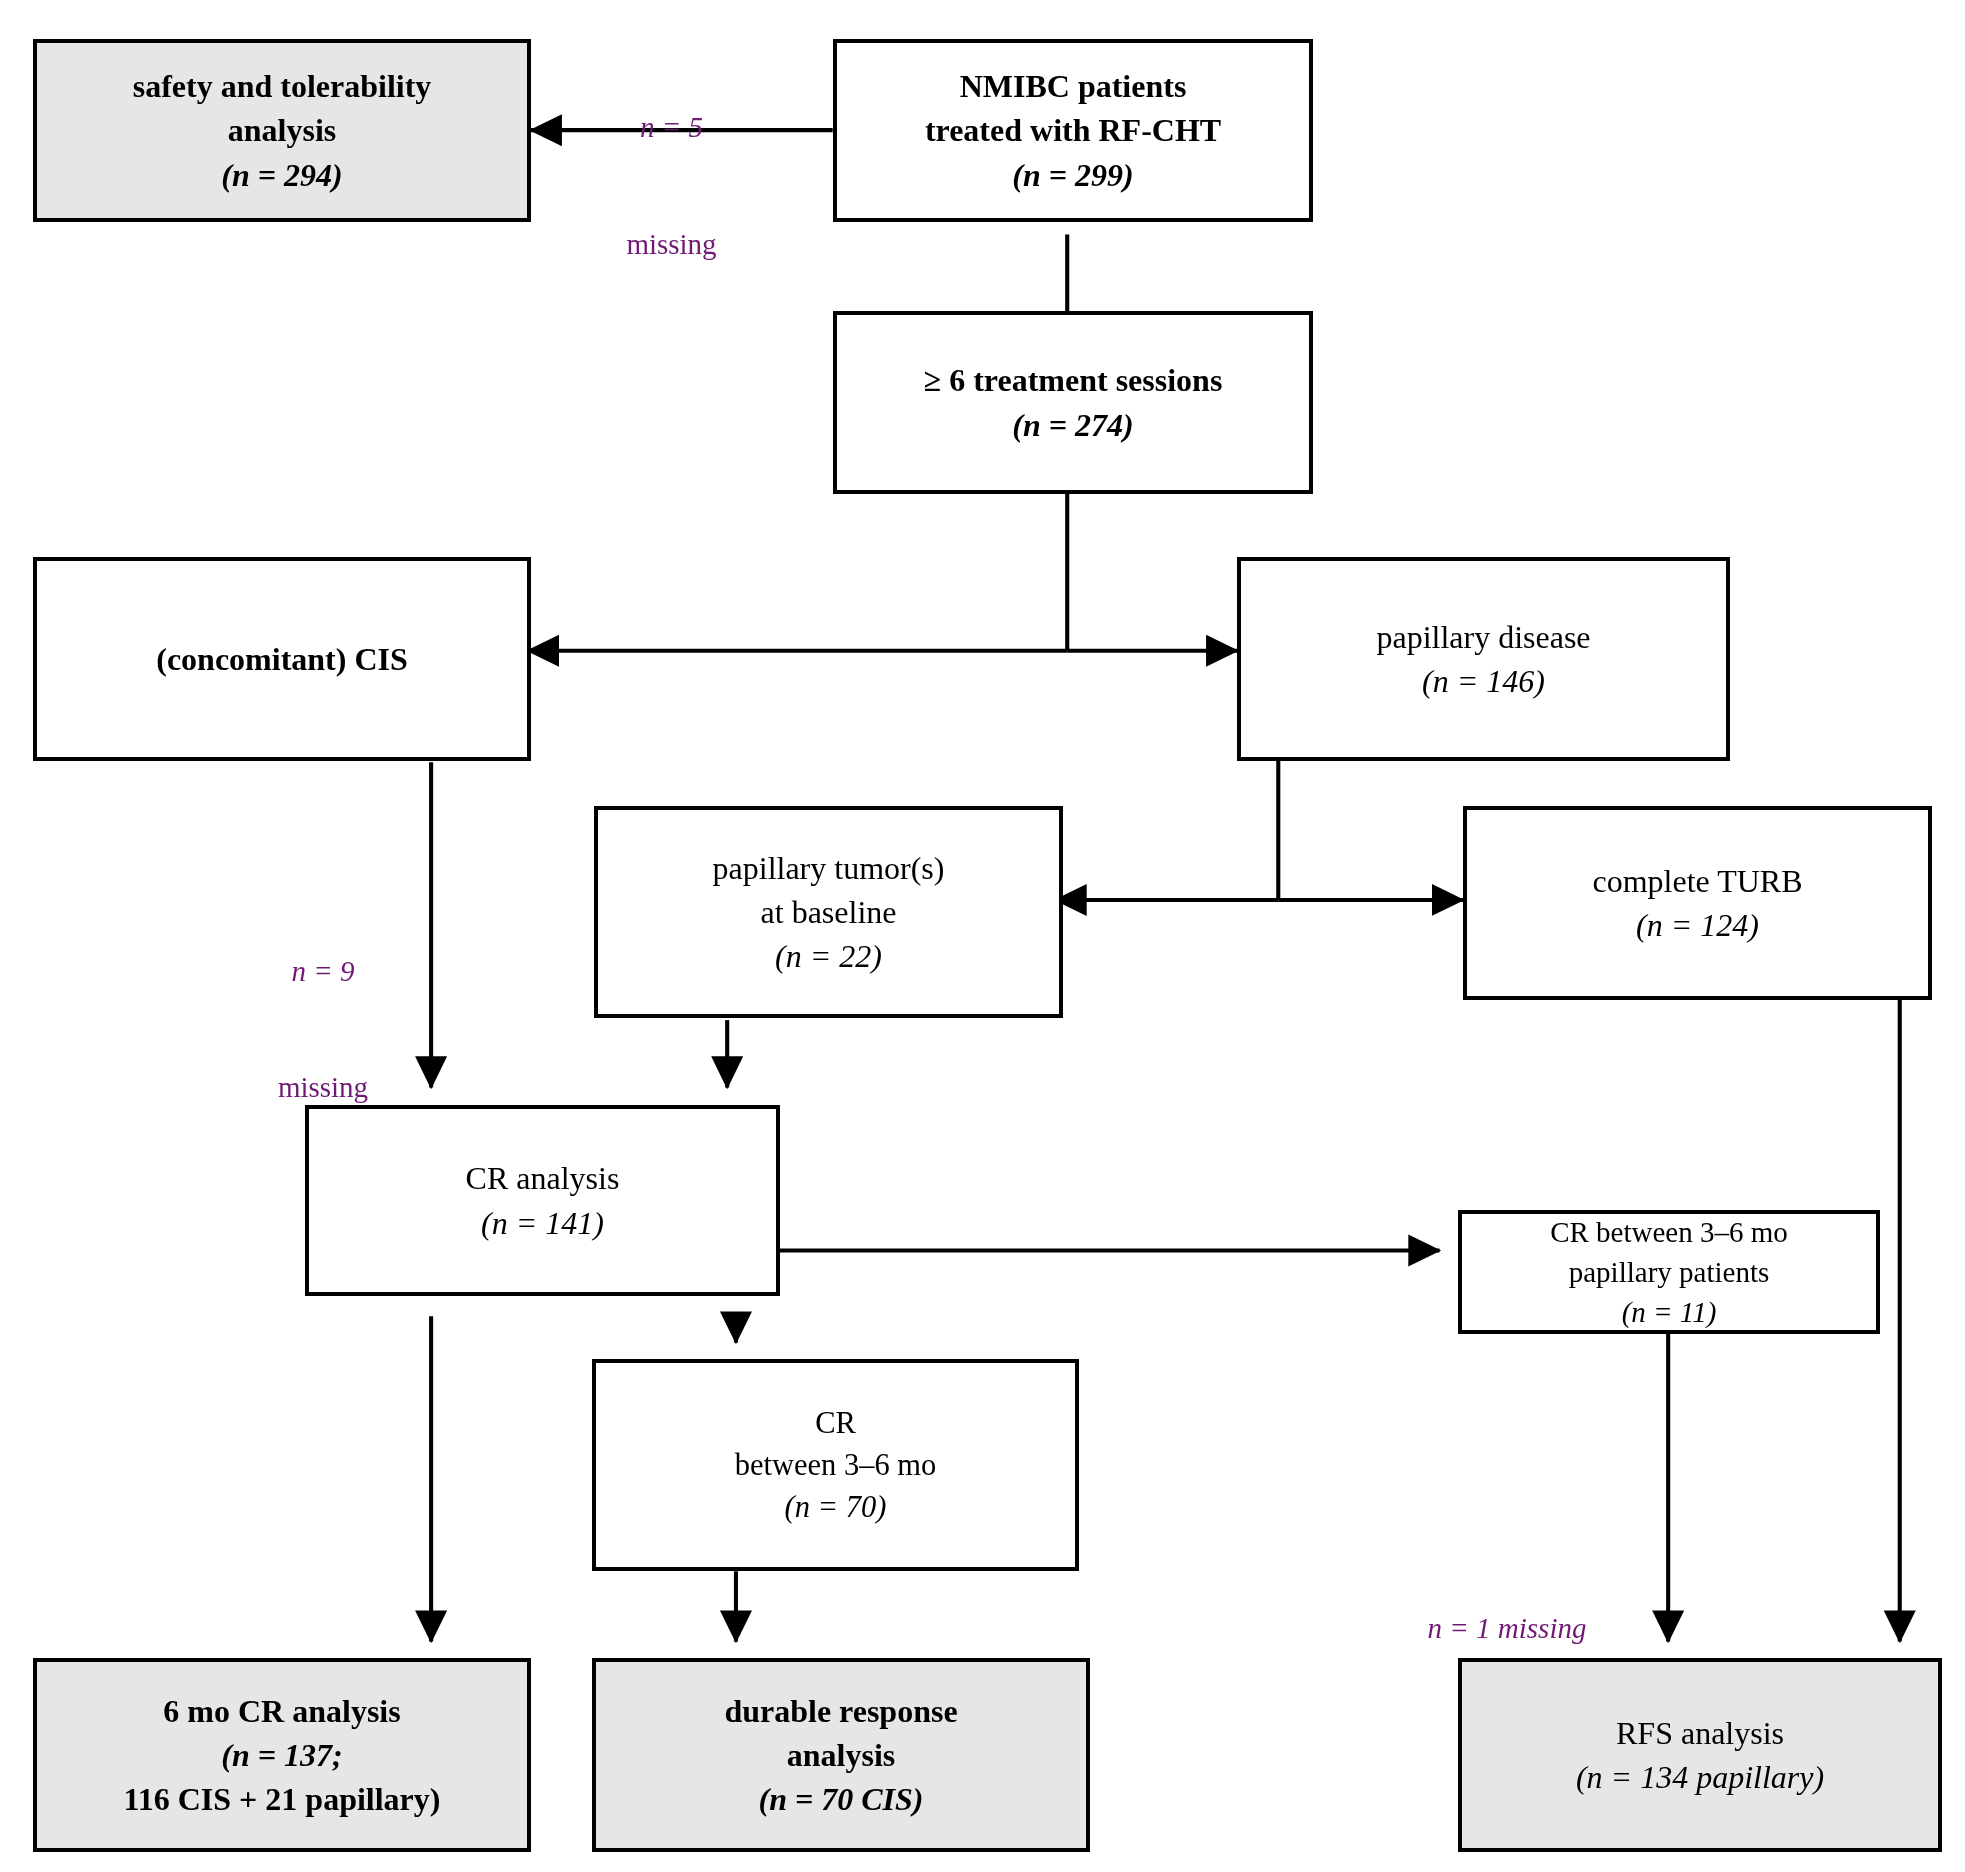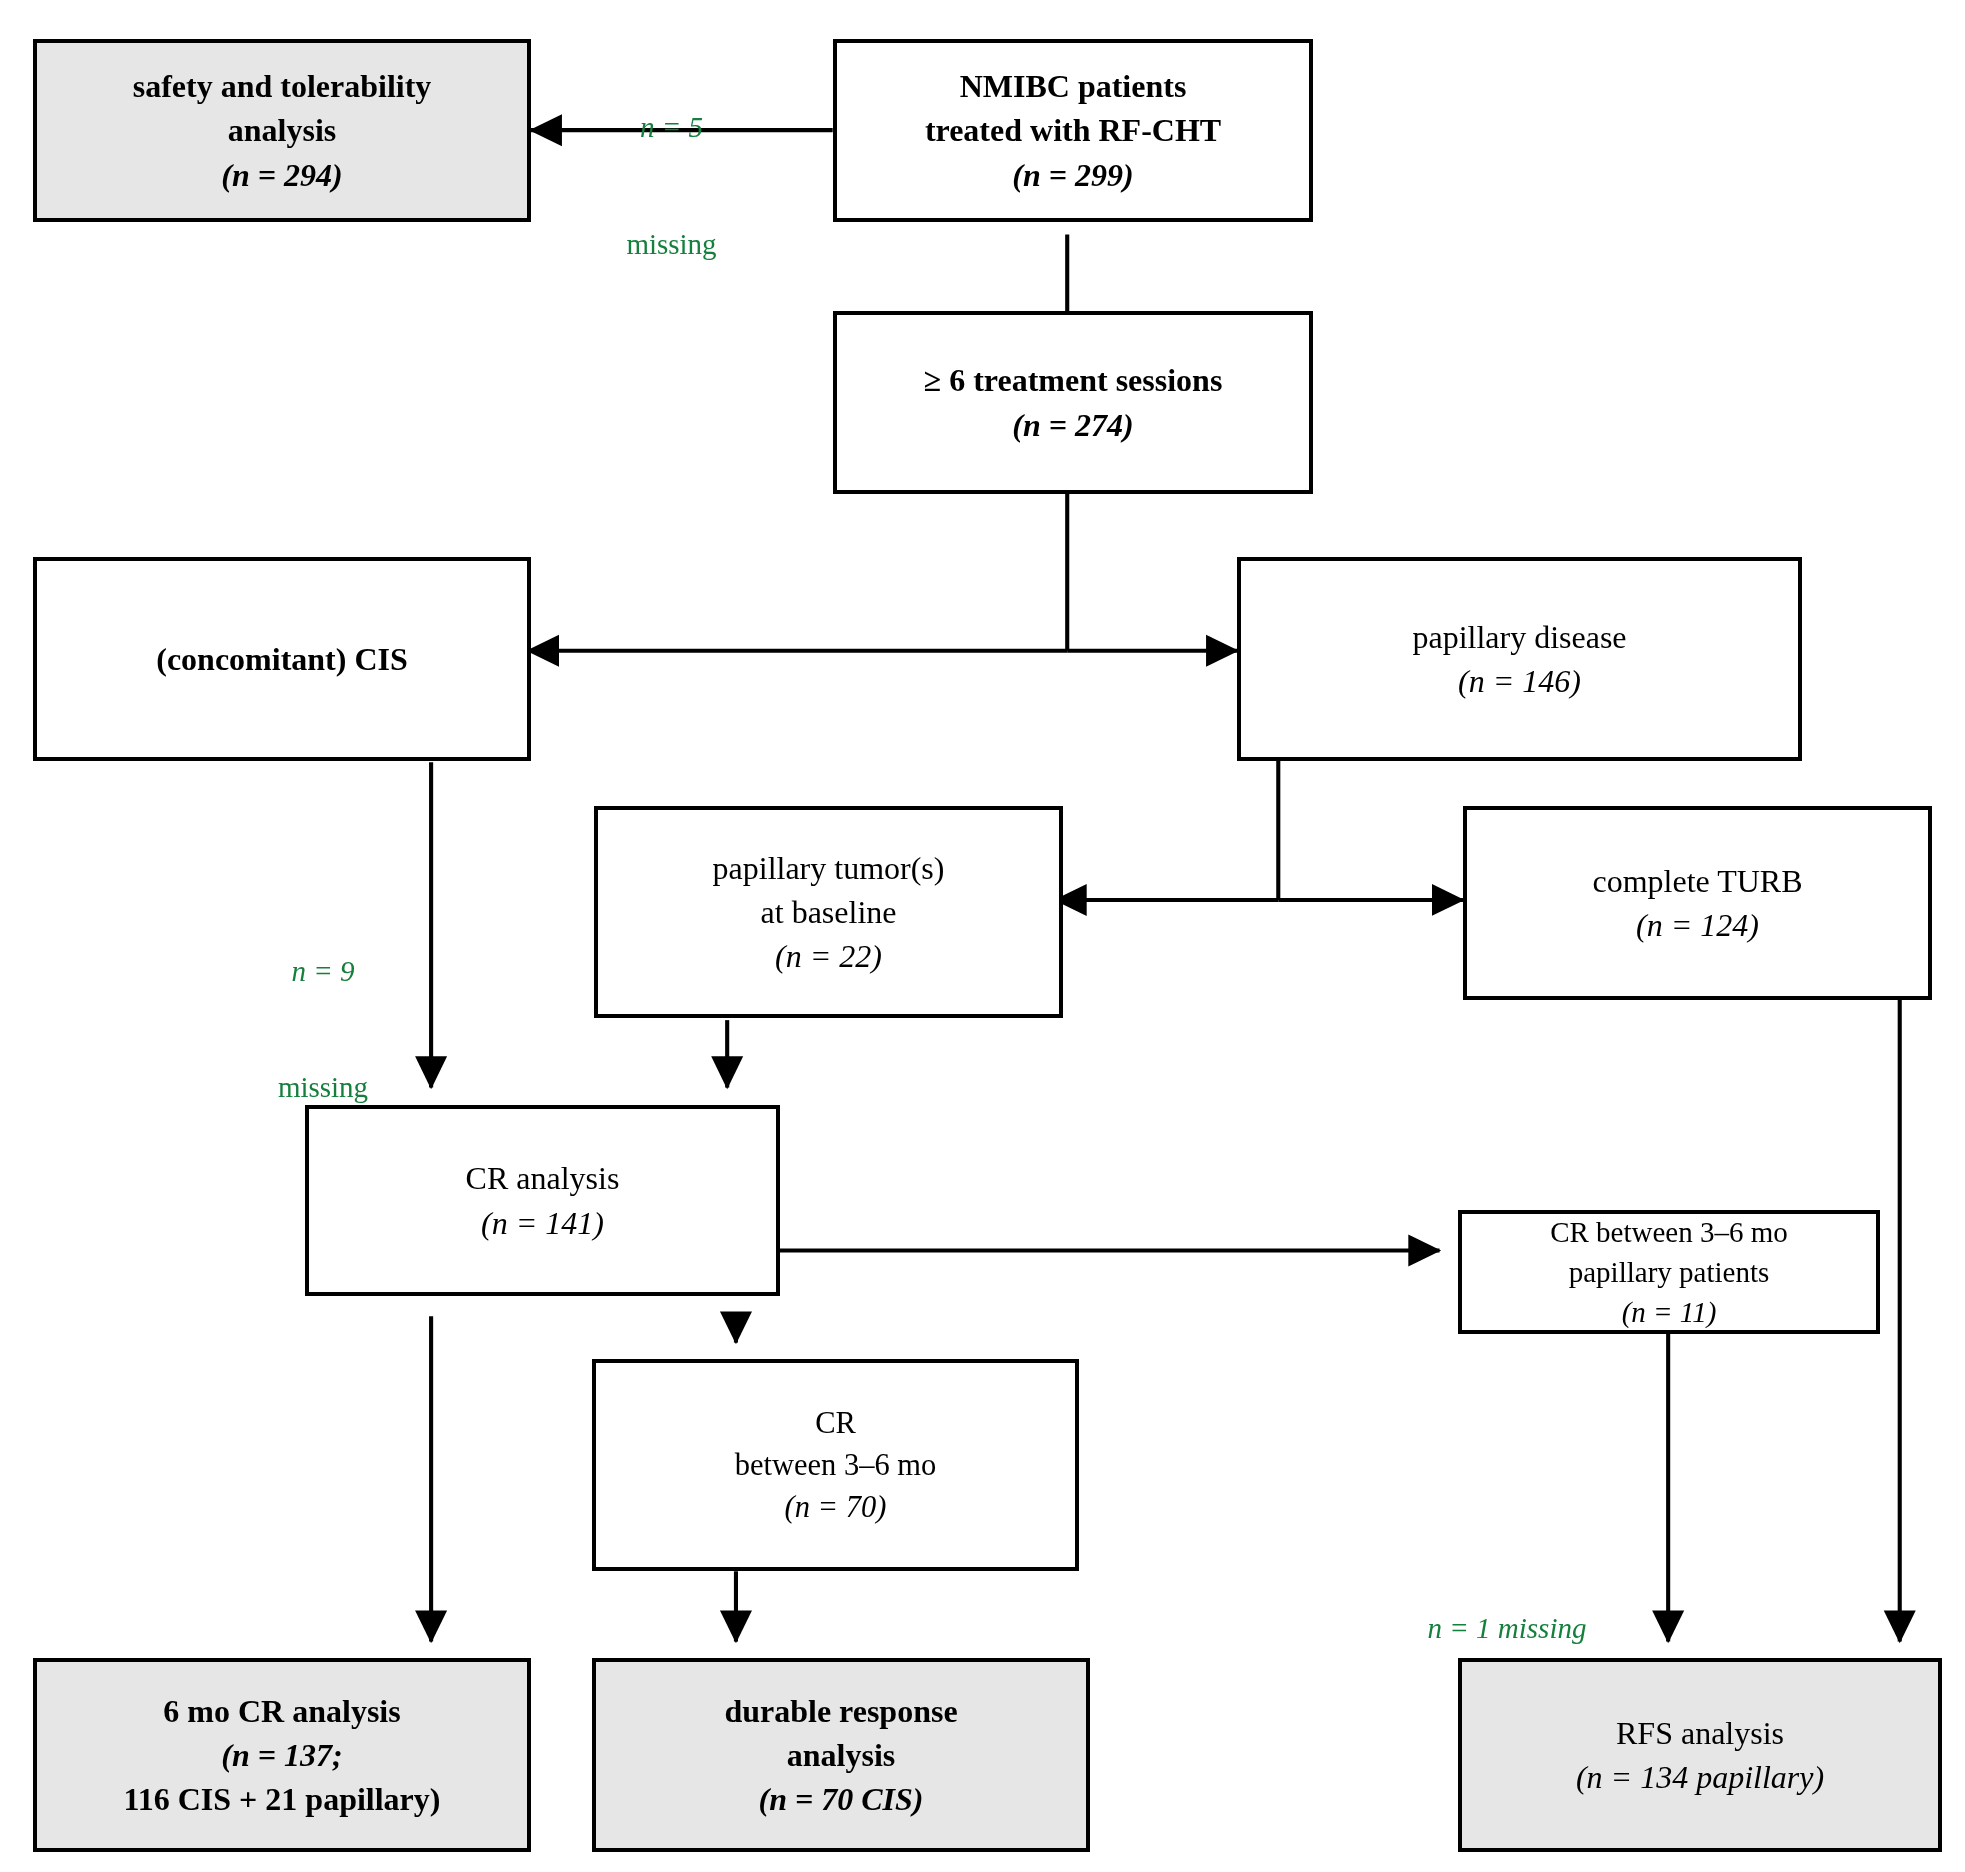--- a/index.html
+++ b/index.html
@@ -39,21 +39,21 @@
   .node .txt {
     width: 100%;
     padding: 0 8.2px;
     box-sizing: border-box;
   }
   .node .line { display: block; }
   .nvar { font-style: italic; }
   .bold .txt { font-weight: bold; }
   .edge-label {
     position: absolute;
-    color: #15803d;
+    color: #701a75;
     text-align: center;
     line-height: 1.34;
     font-family: "Liberation Serif", "DejaVu Serif", serif;
     white-space: pre;
   }
   .edge-label .line { display: block; }
 </style>
 </head>
 <body>
 
@@ -141,21 +141,21 @@
       <span class="line nvar">(n = 274)</span>
     </div>
   </div>
 
   <div class="node bold" style="left:33px; top:557px; width:498px; height:204px; font-size:32px;">
     <div class="txt">
       <span class="line">(concomitant) CIS</span>
     </div>
   </div>
 
-  <div class="node" style="left:1237px; top:557px; width:565px; height:204px; font-size:32px;">
+  <div class="node" style="left:1237px; top:557px; width:493px; height:204px; font-size:32px;">
     <div class="txt">
       <span class="line">papillary disease</span>
       <span class="line nvar">(n = 146)</span>
     </div>
   </div>
 
   <div class="node" style="left:594px; top:806px; width:469px; height:212px; font-size:32px;">
     <div class="txt">
       <span class="line">papillary tumor(s)</span>
       <span class="line">at baseline</span>

